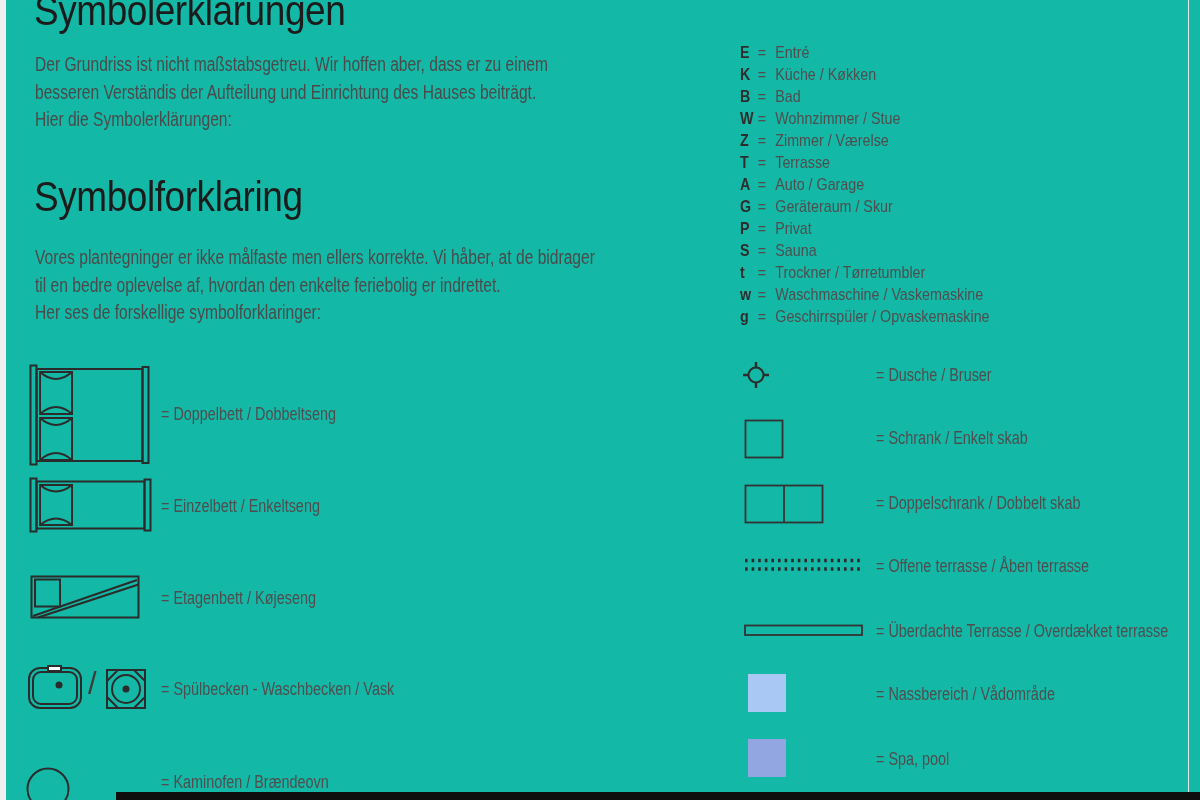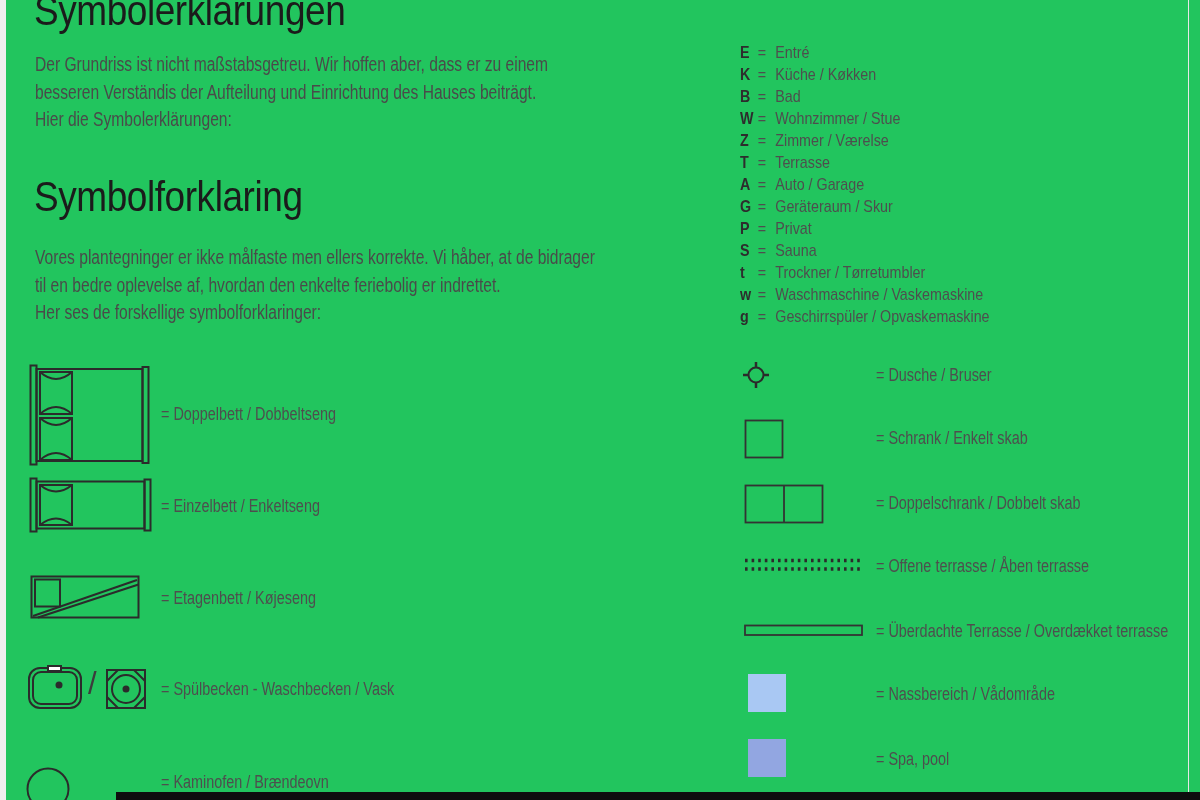--- a/index.html
+++ b/index.html
@@ -1,19 +1,19 @@
 <!DOCTYPE html>
 <html><head>
 <meta charset="utf-8">
 <style>
   * { margin:0; padding:0; box-sizing:border-box; }
   html,body { background:#888; }
   .page {
     position:relative; width:1200px; height:800px; margin:0 auto;
-    background:#22c55e; overflow:hidden;
+    background:#14b8a6; overflow:hidden;
     font-family:"Liberation Sans","DejaVu Sans",sans-serif;
     color:#4a4a4a;
   }
   .edge-left { position:absolute; left:0; top:0; width:6px; height:100%; background:#efefef; }
   .edge-right { position:absolute; left:1188px; top:0; width:1px; height:100%; background:#e7e7e7; }
   .bottom-bar { position:absolute; left:116px; right:0; top:792px; height:8px; background:#0e0e0e; }
 
   .abs { position:absolute; }
   h1,h2 { font-weight:500; color:#1b1b1b; font-size:43px; letter-spacing:-0.5px;
           transform:scaleX(.86); transform-origin:0 0; white-space:nowrap; }

